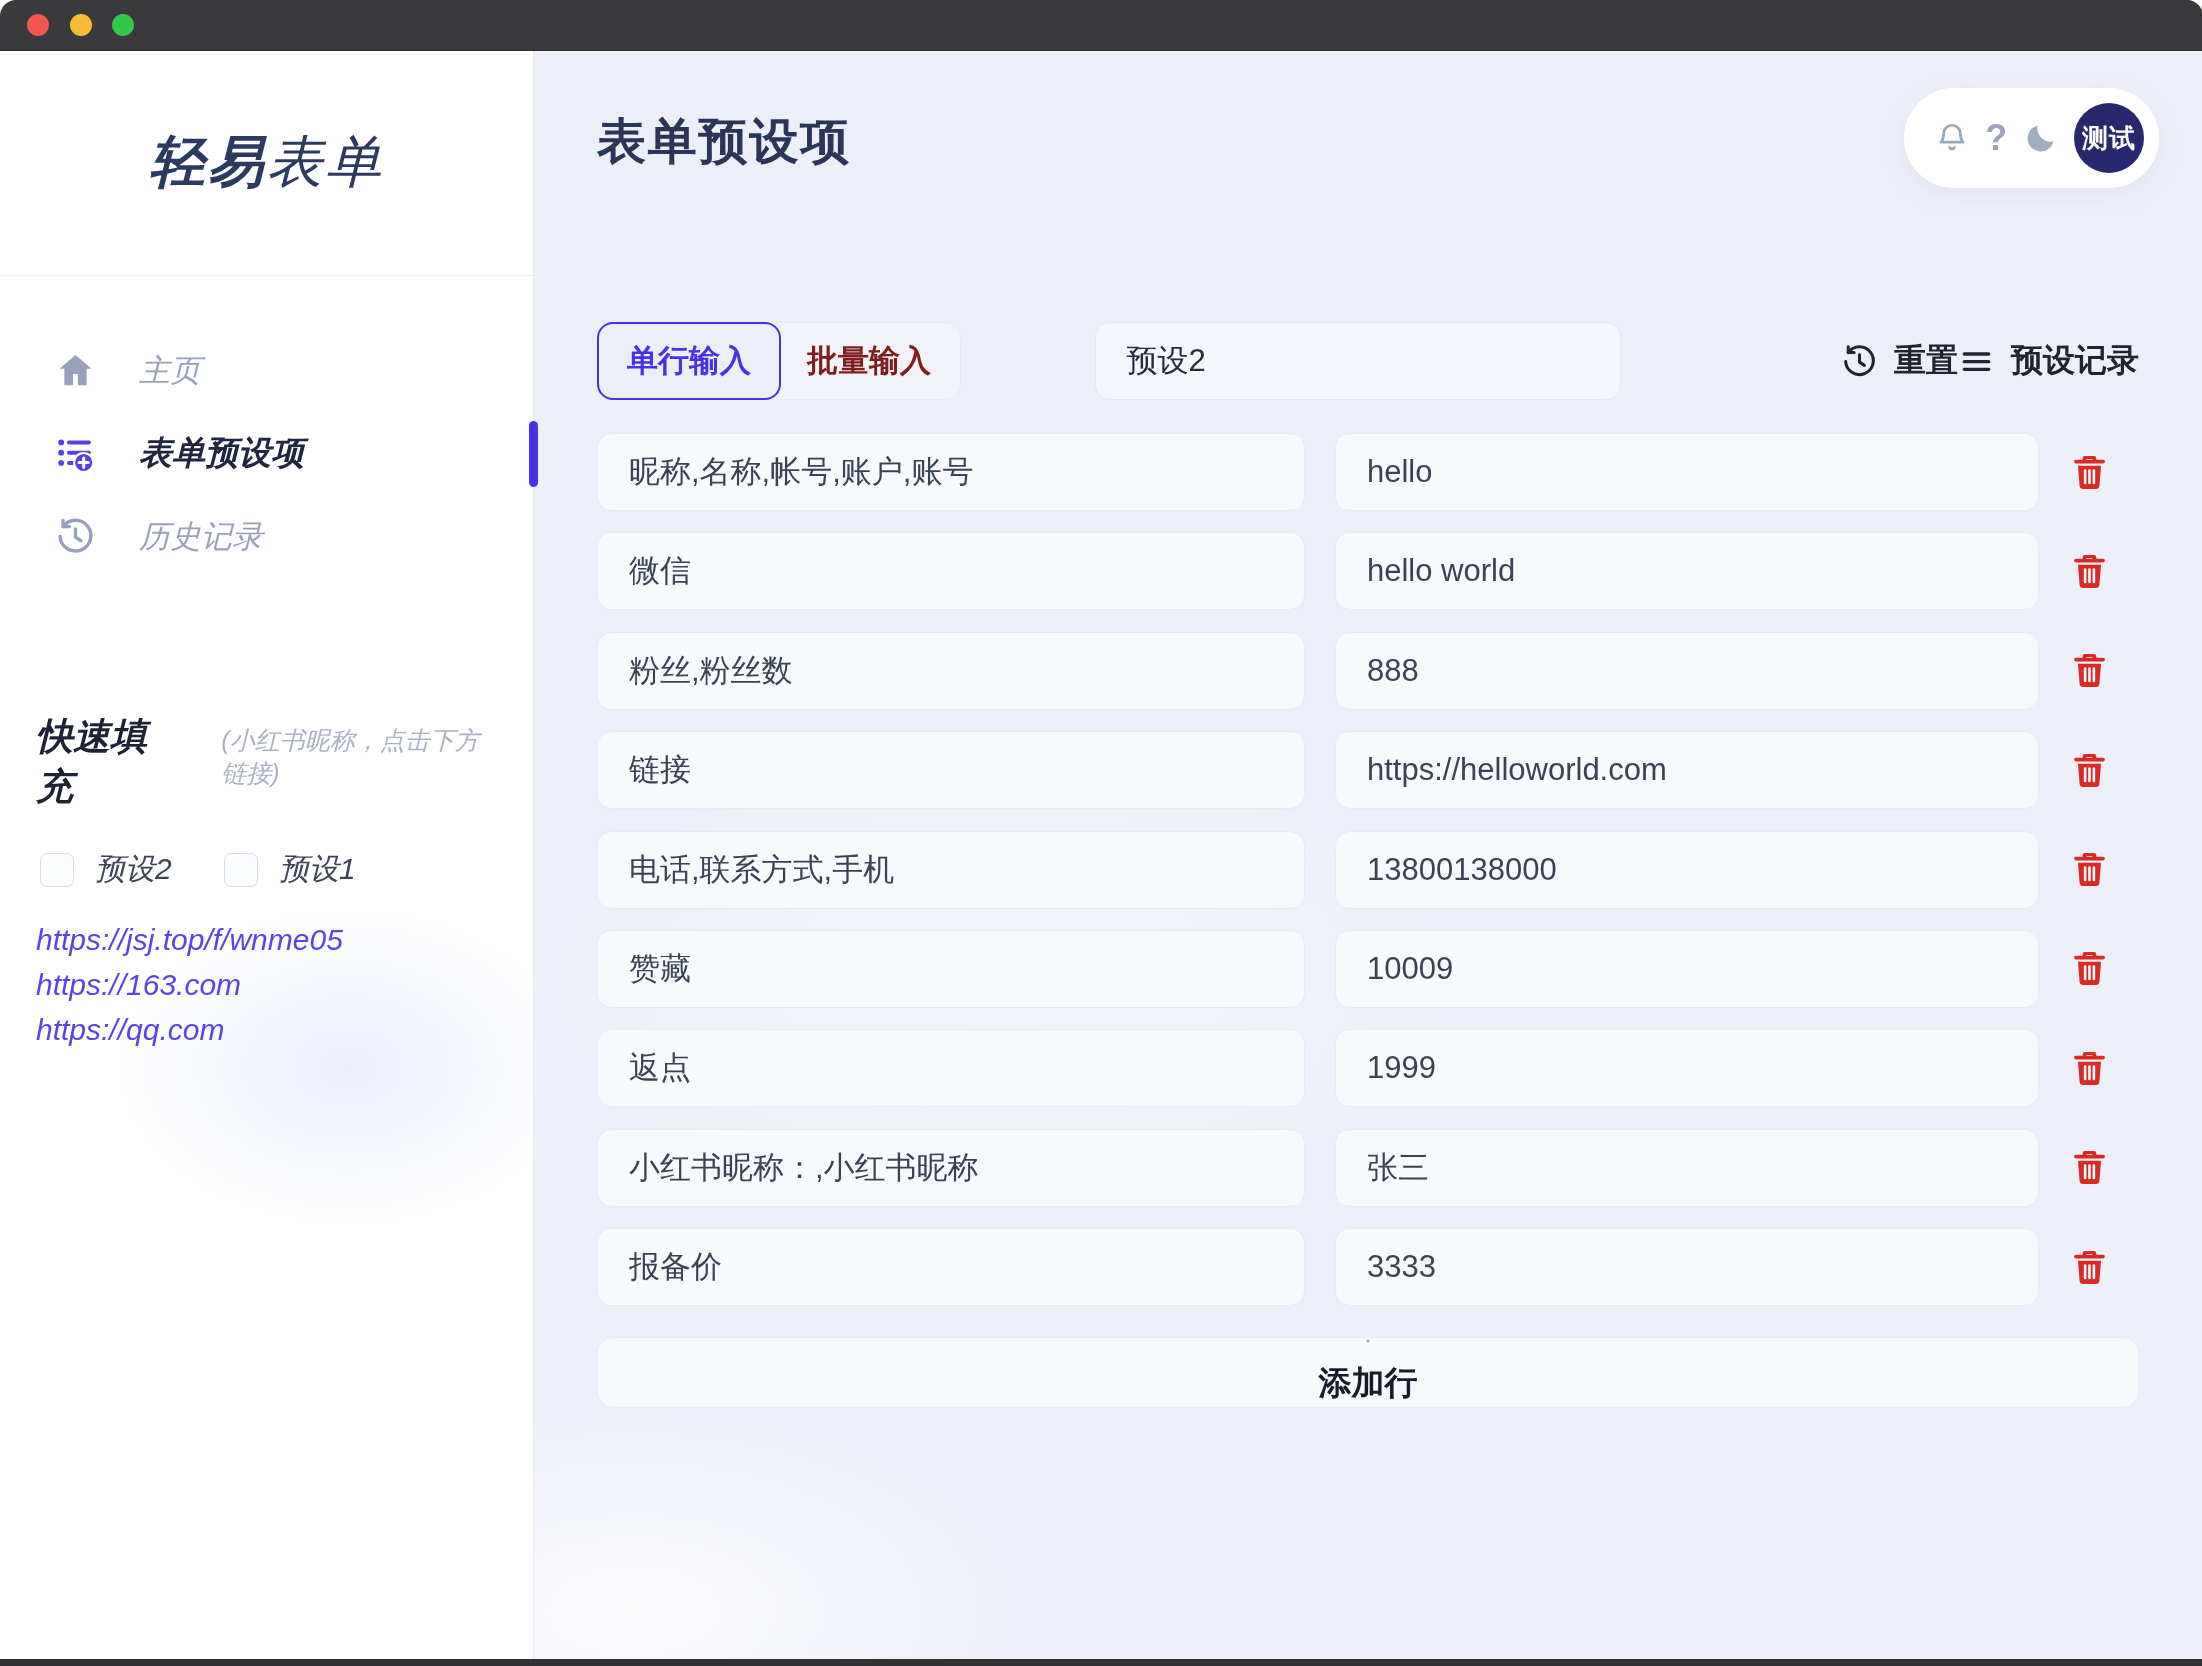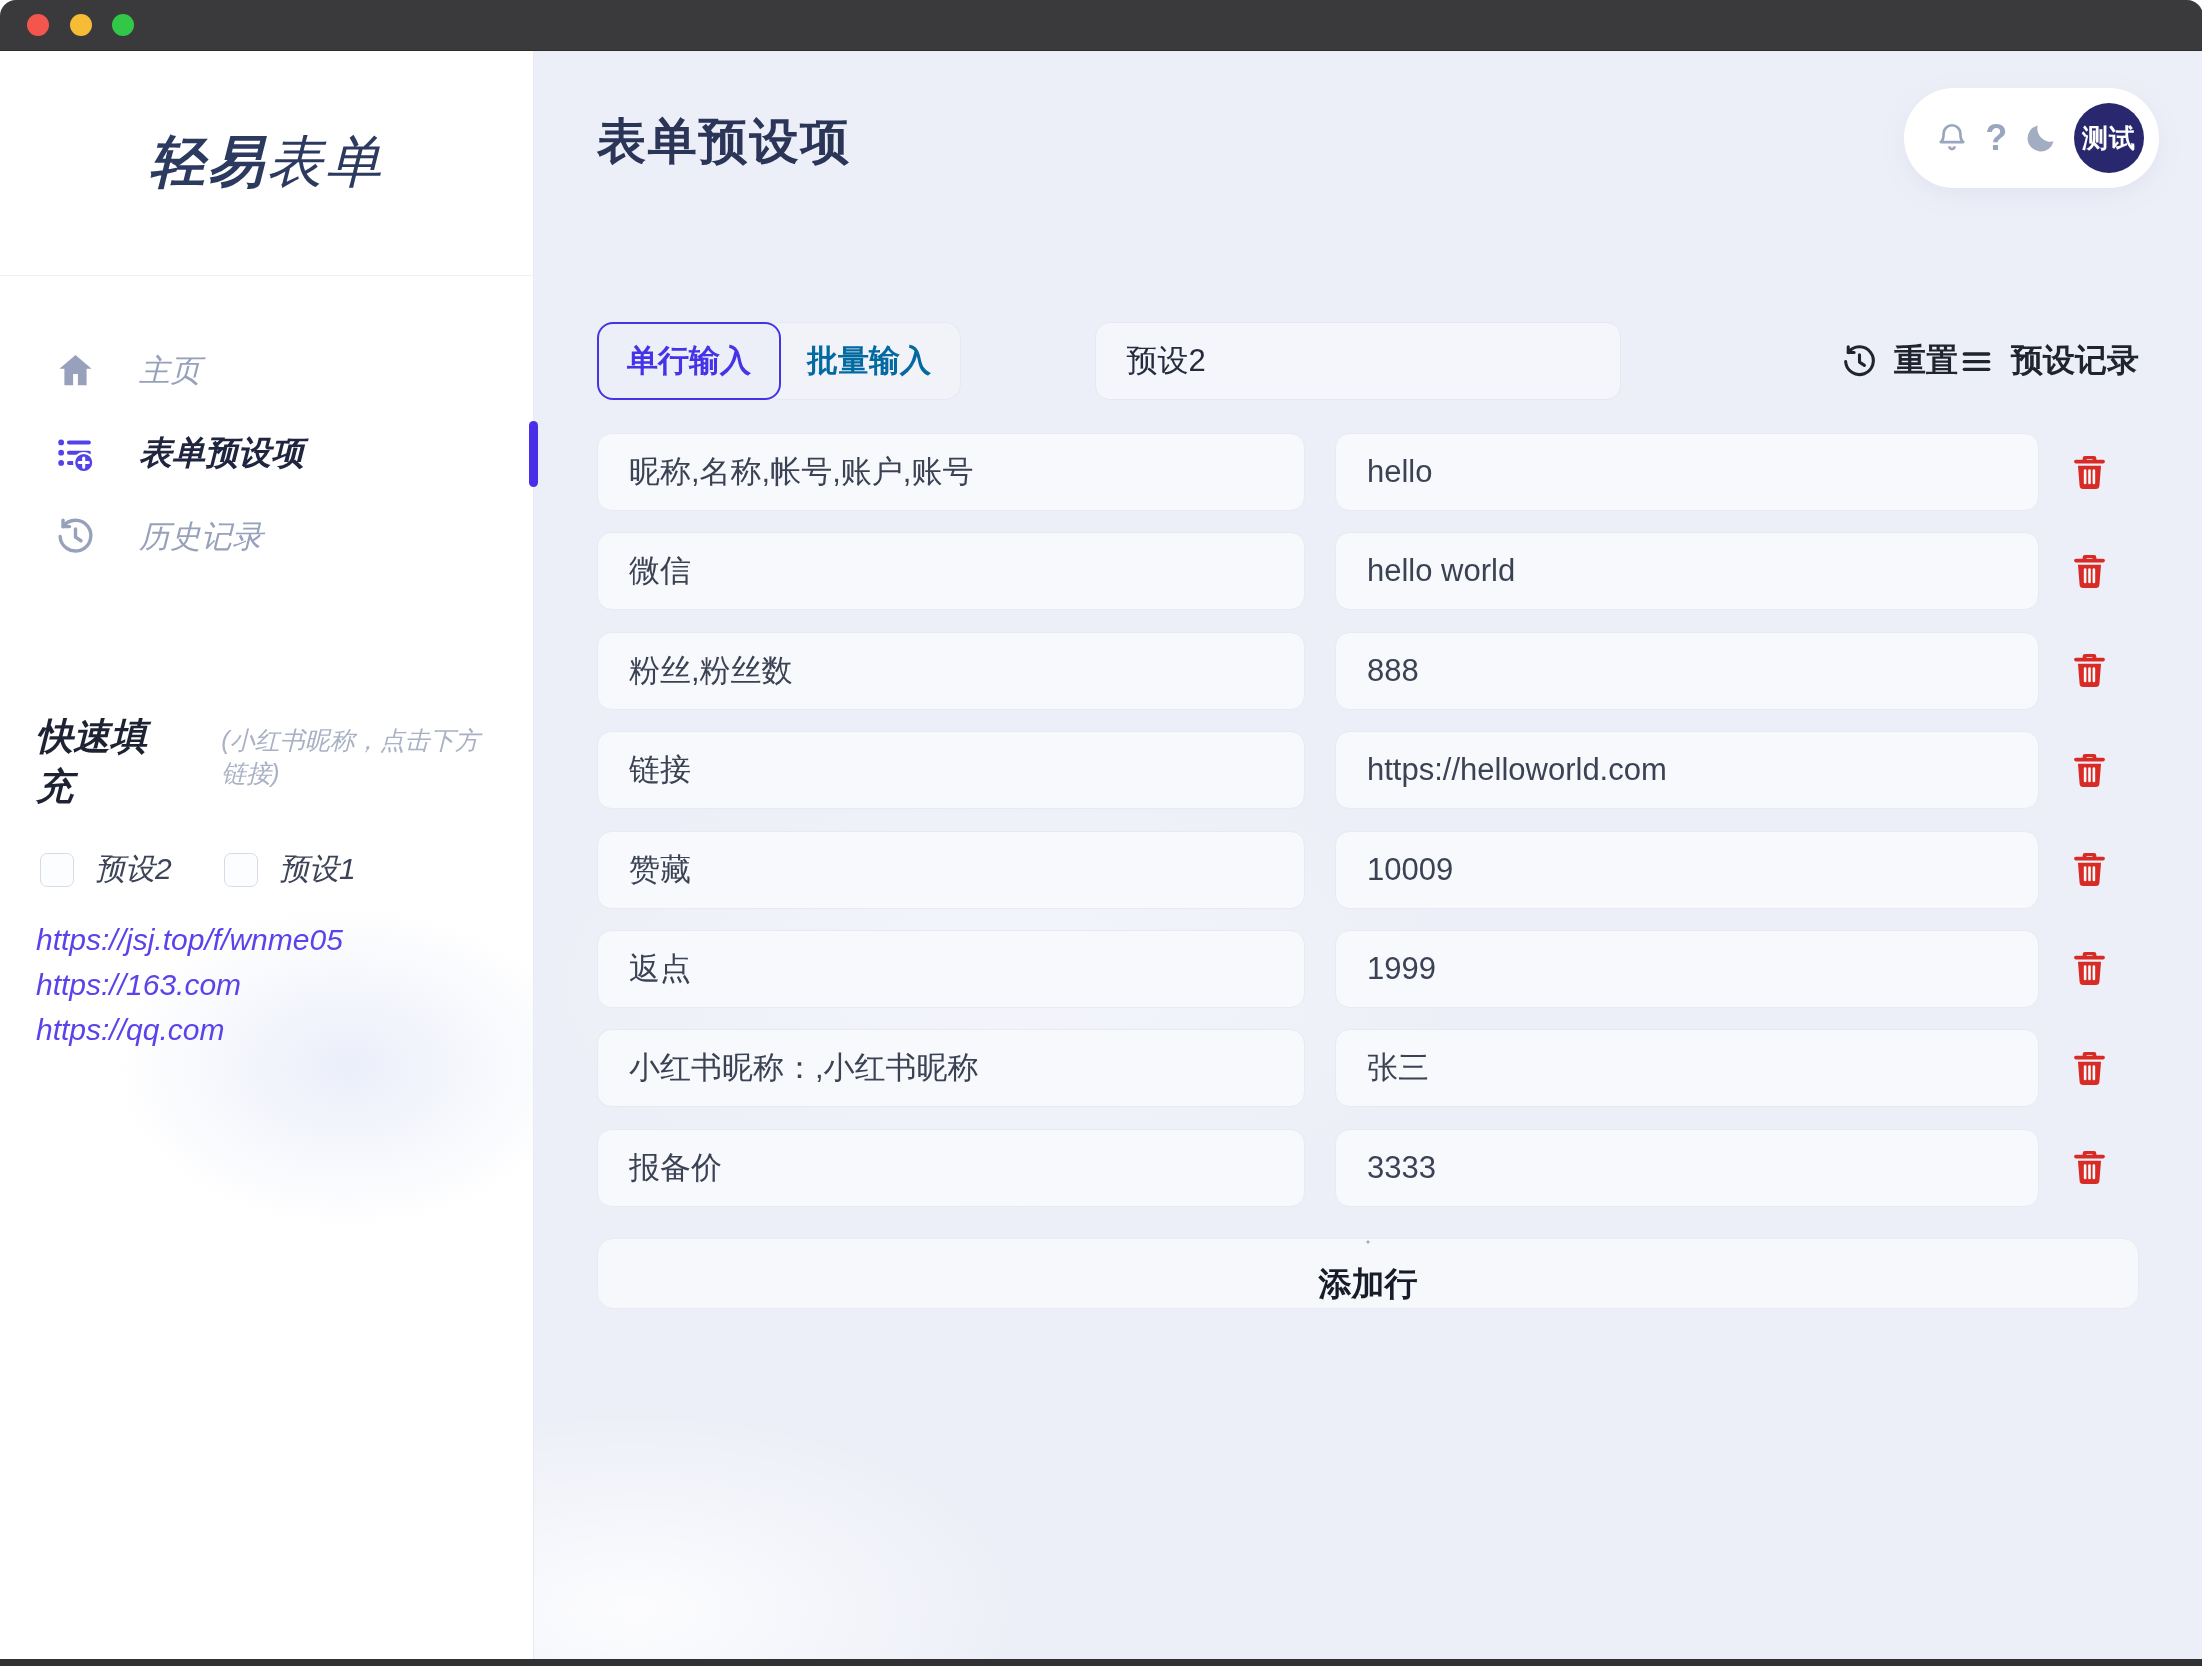--- a/index.html
+++ b/index.html
@@ -60,21 +60,21 @@
     display:flex; align-items:center; justify-content:space-between; padding:0 15px 0 30px; box-shadow:0 7.1px 27px rgba(90,100,150,.08); }
   .pill-icon { background:none; border:none; padding:0; cursor:pointer; display:flex; align-items:center; justify-content:center; color:#9aa6bd; }
   .pill-icon svg { width:36px; height:36px; }
   .help-glyph { font-size:36px; font-weight:700; color:#9aa6bd; line-height:1; font-family:"Liberation Sans",sans-serif; }
   .avatar { width:70px; height:70px; border-radius:50%; background:#29286e; color:#fff; display:flex; align-items:center; justify-content:center; font-size:26px; font-weight:600; letter-spacing:0.9px; cursor:pointer; border:none; font-family:inherit; }
 
   .toolbar { margin-top:145px; display:flex; align-items:center; height:78px; }
   .tab-group { display:flex; height:78px; }
   .tab { height:100%; display:flex; align-items:center; justify-content:center; font-size:31px; font-weight:700; cursor:pointer; background:none; font-family:inherit; }
   .tab.active { width:184px; border:2.7px solid #4533e8; color:#4533e8; border-radius:16px; background:transparent; position:relative; z-index:2; }
-  .tab.inactive { width:184px; margin-left:-3.6px; background:#f1f3f9; border:1.8px solid #e6e9f2; border-left:none; border-radius:0 16px 16px 0; color:#0369a1; z-index:1; }
+  .tab.inactive { width:184px; margin-left:-3.6px; background:#f1f3f9; border:1.8px solid #e6e9f2; border-left:none; border-radius:0 16px 16px 0; color:#7f1d1d; z-index:1; }
   .preset-name-input { margin-left:134px; width:526px; height:78px; background:#f4f6fb; border:1.8px solid #e5e8f2; border-radius:14.3px; font-size:31px; color:#252b3d; padding:0 30px; font-family:inherit; outline:none; }
   .toolbar-actions { margin-left:auto; display:flex; align-items:center; }
   .tool-btn { display:flex; align-items:center; gap:16px; background:none; border:none; font-size:32px; font-weight:600; color:#20242f; cursor:pointer; font-family:inherit; padding:0; }
   .tool-btn svg { width:37px; height:37px; }
 
   .rows { margin-top:33px; display:flex; flex-direction:column; gap:21.4px; }
   .row { display:flex; align-items:center; height:78px; }
   .cell { height:78px; background:#f7f9fd; border:1.8px solid #e7eaf3; border-radius:14.3px; padding:0 31px; font-size:31px; color:#3b4254; font-family:inherit; outline:none; }
   .field-input { width:708px; }
   .value-input { margin-left:30px; width:704px; }
@@ -276,20 +276,35 @@
           <path fill="#d92b25" d="M9.2 1.8h5.6a1.4 1.4 0 0 1 1.4 1.4v1h4.2a1.1 1.1 0 1 1 0 2.2H3.6a1.1 1.1 0 1 1 0-2.2h4.2v-1a1.4 1.4 0 0 1 1.4-1.4zm1 1.9v.5h3.6v-.5h-3.6z"></path>
           <path fill="#d92b25" d="M4.9 7.9h14.2l-1 12.3a2.2 2.2 0 0 1-2.2 2h-7.8a2.2 2.2 0 0 1-2.2-2L4.9 7.9z"></path>
           <g stroke="#f7f9fd" stroke-width="1.6" stroke-linecap="round">
             <path d="M9.3 10.8v7.6M12 10.8v7.6M14.7 10.8v7.6"></path>
           </g>
         </svg>
       </button>
     </span>
   </div>
 
+  <div class="row">
+    <input class="cell field-input" value="电话,联系方式,手机" style="">
+    <input class="cell value-input" value="13800138000" style="">
+    <span class="trash-wrap">
+      <button class="trash-btn">
+        <svg viewBox="0 0 24 24">
+          <path fill="#d92b25" d="M9.2 1.8h5.6a1.4 1.4 0 0 1 1.4 1.4v1h4.2a1.1 1.1 0 1 1 0 2.2H3.6a1.1 1.1 0 1 1 0-2.2h4.2v-1a1.4 1.4 0 0 1 1.4-1.4zm1 1.9v.5h3.6v-.5h-3.6z"></path>
+          <path fill="#d92b25" d="M4.9 7.9h14.2l-1 12.3a2.2 2.2 0 0 1-2.2 2h-7.8a2.2 2.2 0 0 1-2.2-2L4.9 7.9z"></path>
+          <g stroke="#f7f9fd" stroke-width="1.6" stroke-linecap="round">
+            <path d="M9.3 10.8v7.6M12 10.8v7.6M14.7 10.8v7.6"></path>
+          </g>
+        </svg>
+      </button>
+    </span>
+  </div>
 
   <div class="row">
     <input class="cell field-input" value="赞藏" style="">
     <input class="cell value-input" value="10009" style="">
     <span class="trash-wrap">
       <button class="trash-btn">
         <svg viewBox="0 0 24 24">
           <path fill="#d92b25" d="M9.2 1.8h5.6a1.4 1.4 0 0 1 1.4 1.4v1h4.2a1.1 1.1 0 1 1 0 2.2H3.6a1.1 1.1 0 1 1 0-2.2h4.2v-1a1.4 1.4 0 0 1 1.4-1.4zm1 1.9v.5h3.6v-.5h-3.6z"></path>
           <path fill="#d92b25" d="M4.9 7.9h14.2l-1 12.3a2.2 2.2 0 0 1-2.2 2h-7.8a2.2 2.2 0 0 1-2.2-2L4.9 7.9z"></path>
           <g stroke="#f7f9fd" stroke-width="1.6" stroke-linecap="round">

